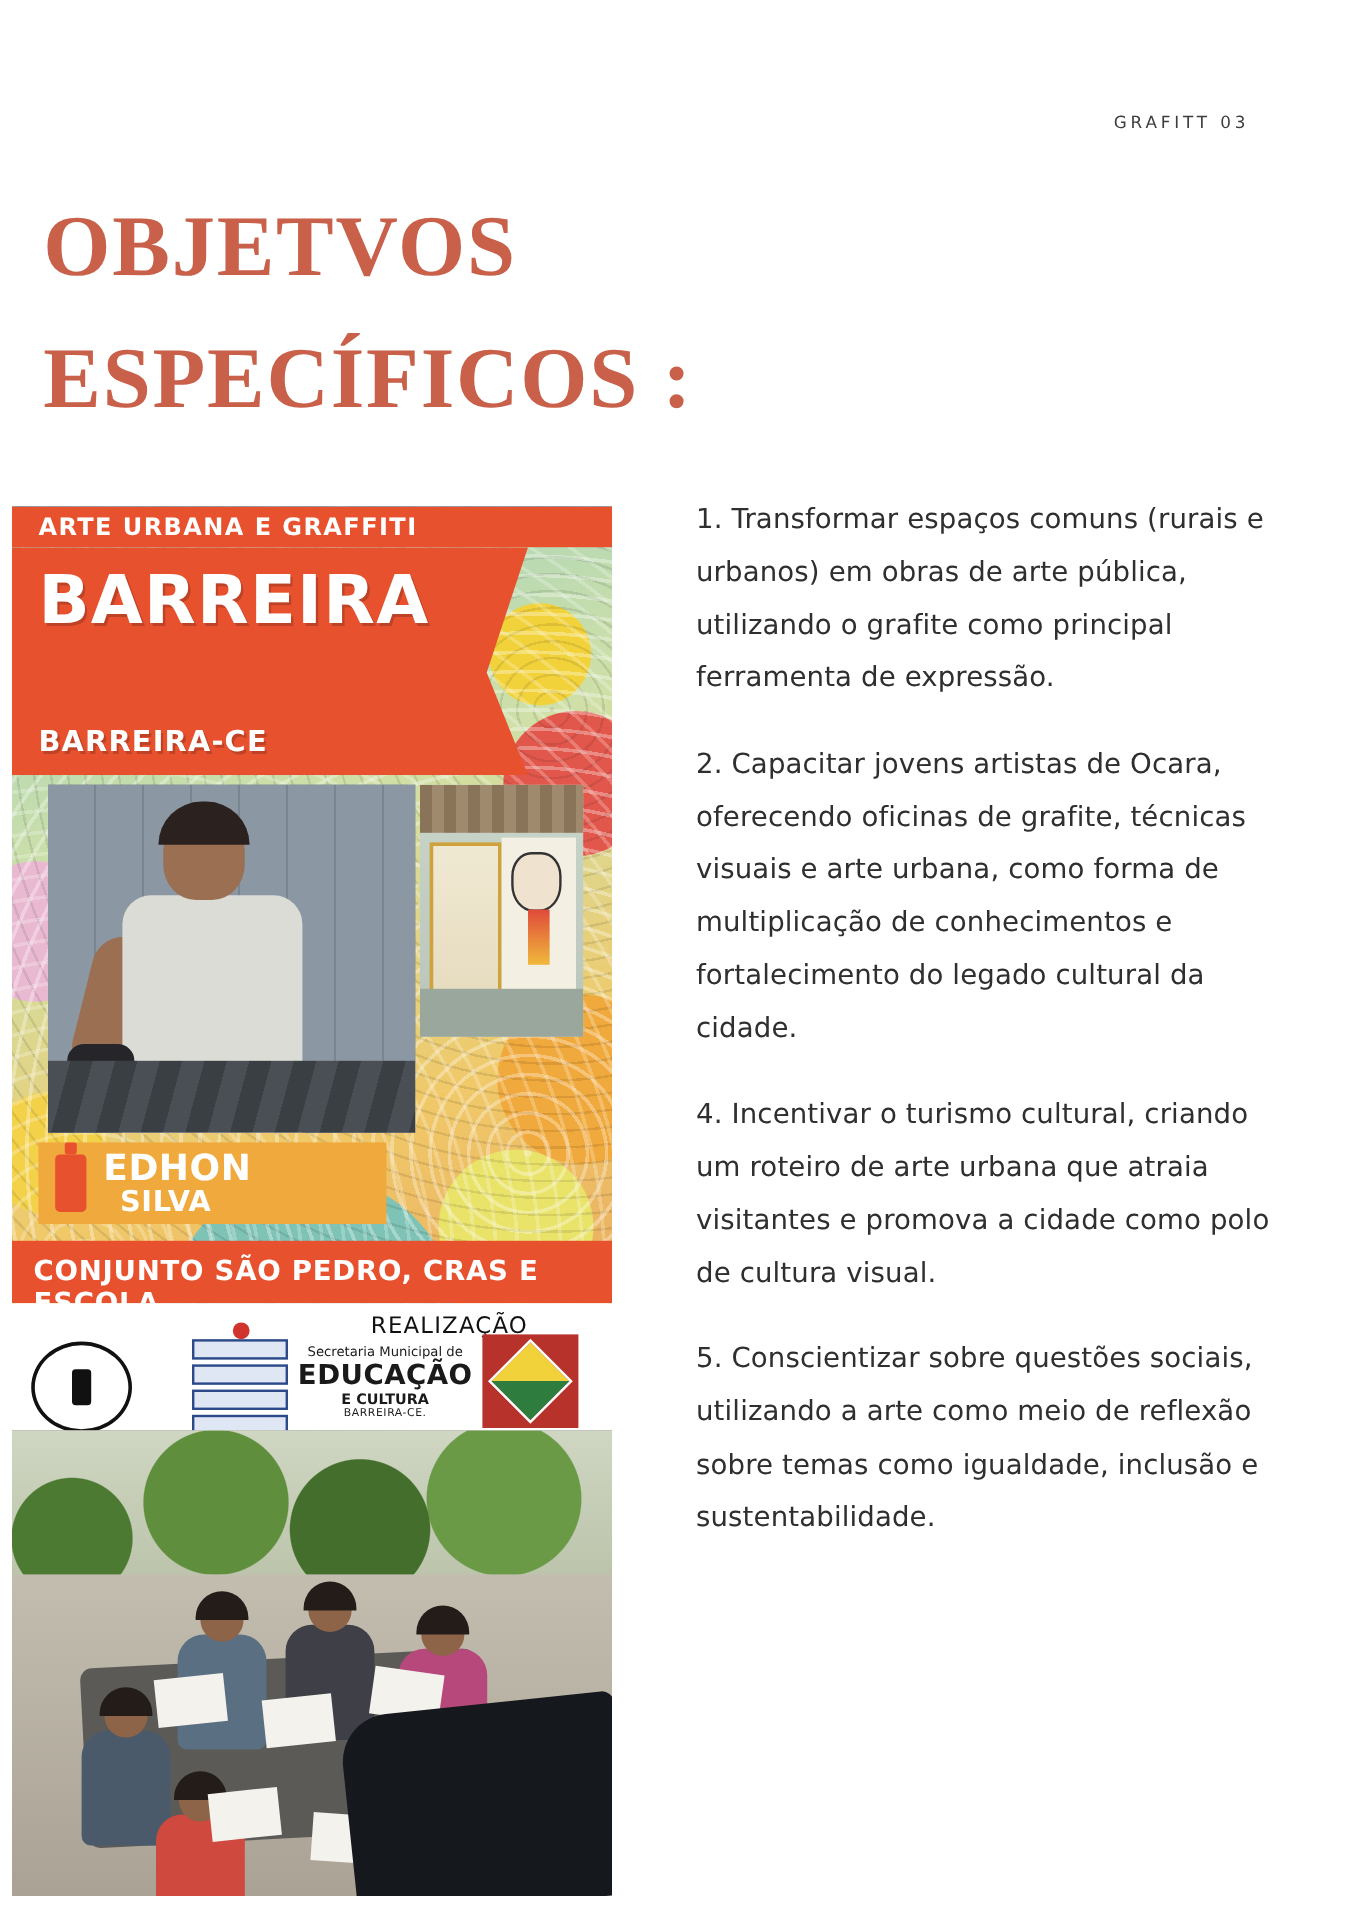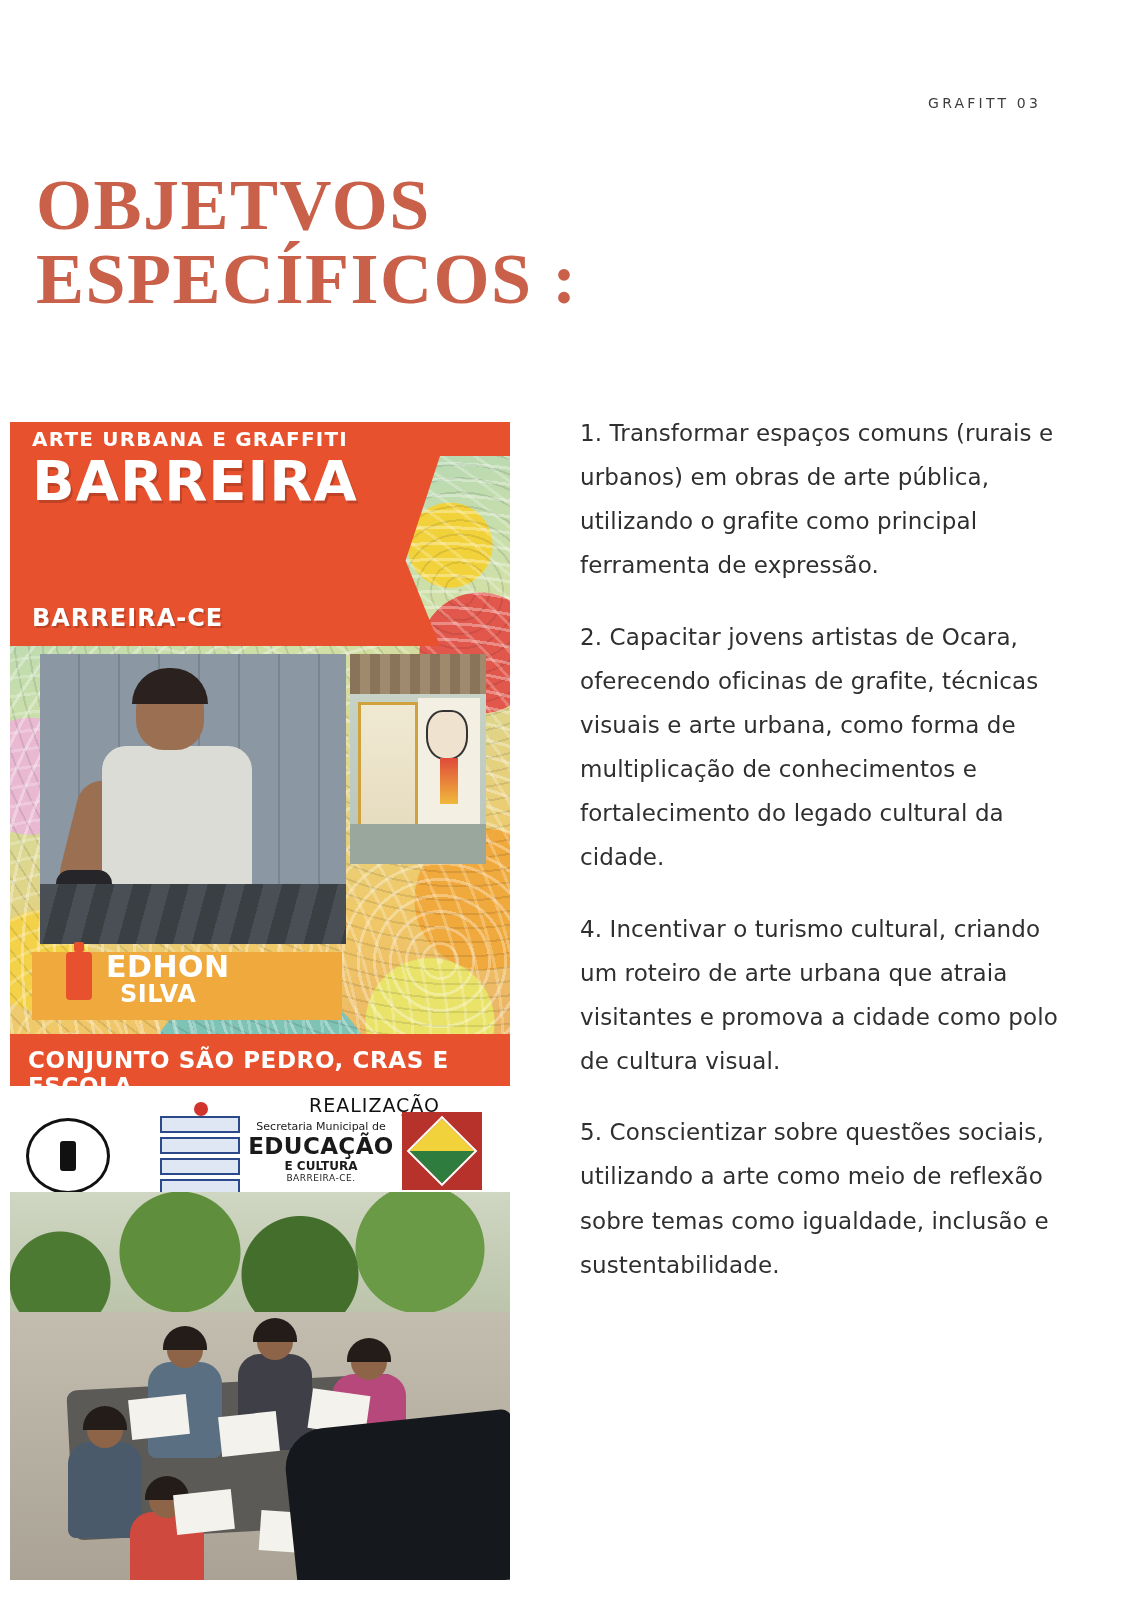--- a/index.html
+++ b/index.html
@@ -33,21 +33,21 @@
     top: 120px;
     width: 720px;
     color: #c9604a;
     font-family: Liberation Serif, serif;
     font-weight: bold;
     font-size: 72px;
     line-height: 1.03;
     letter-spacing: 1.5px;
     text-transform: uppercase;
   }
-  .title .l2 { display:block; }
+  .title .l2 { display:block;margin-top:36px; }
 
   
   .left-col {
     position: absolute;
     left: 10px;
     top: 422px;
     width: 500px;
   }
 
   
@@ -101,21 +101,21 @@
     position: absolute;
     left: 0; top: 34px;
     width: 430px;
     height: 190px;
     background: #e8512e;
     clip-path: polygon(0 0, 100% 0, 92% 55%, 100% 100%, 0 100%);
   }
   .poster-head {
     position: absolute;
     left: 22px;
-    top: 32px;
+    top: 52px;
     color: #ffffff;
     font-weight: bold;
     font-size: 56px;
     line-height: 0.95;
     letter-spacing: 1px;
     text-shadow: 2px 3px 0 rgba(0,0,0,.18);
   }
   .poster-sub {
     position: absolute;
     left: 22px;
@@ -206,21 +206,21 @@
   }
 
   .poster-artist {
     position: absolute;
     left: 22px;
     top: 530px;
     width: 290px;
     height: 68px;
     background: #f0a93c;
     display: flex;
-    padding-left: 20px;
+    align-items: center;
   }
   .spray {
     width: 26px; height: 48px; margin-left: 14px;
     background: #e8512e;
     border-radius: 4px;
     position: relative;
   }
   .spray:before {
     content:""; position:absolute; left:8px; top:-10px; width:10px; height:10px;
     background:#e8512e; border-radius:2px;

